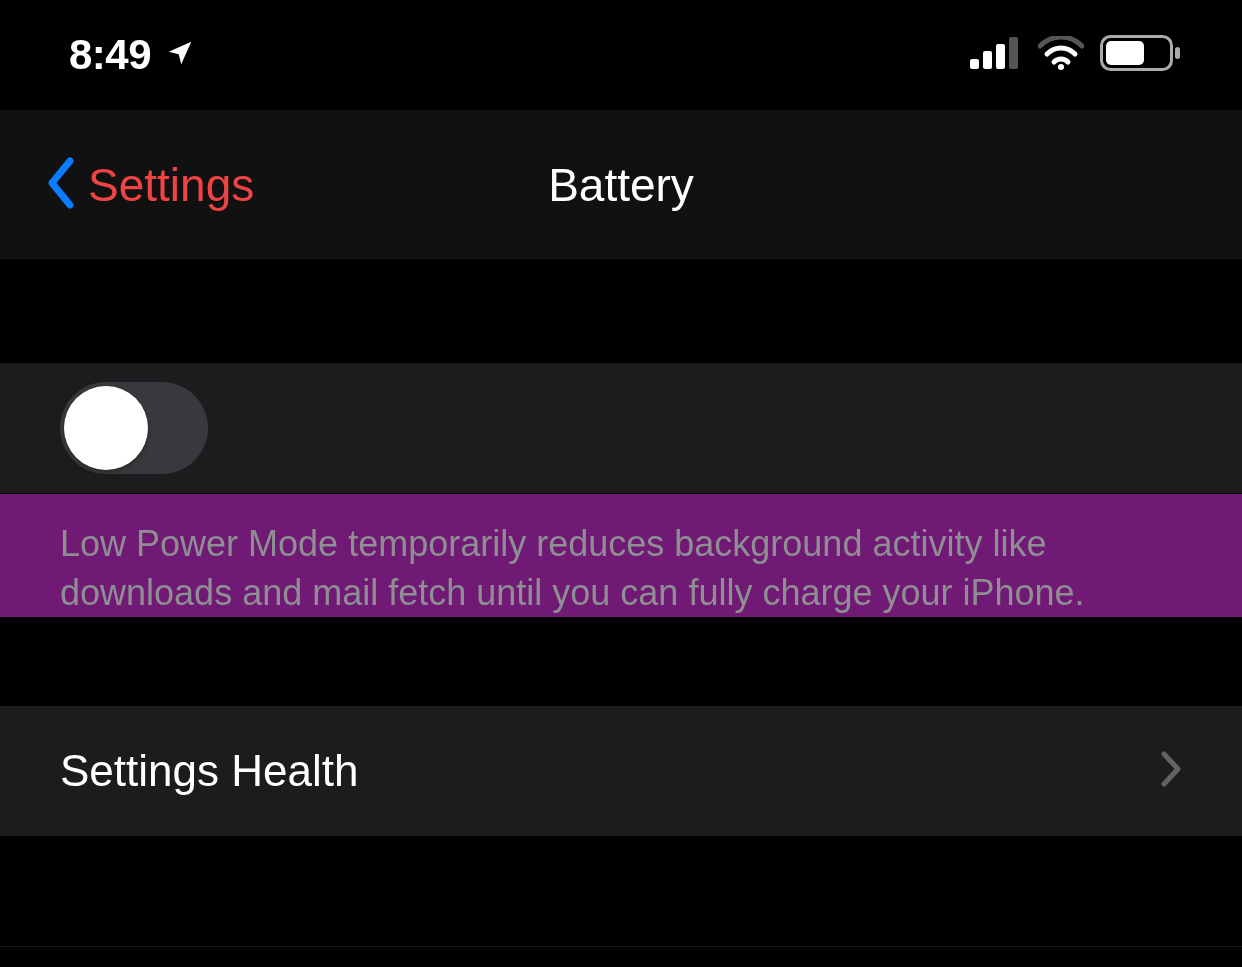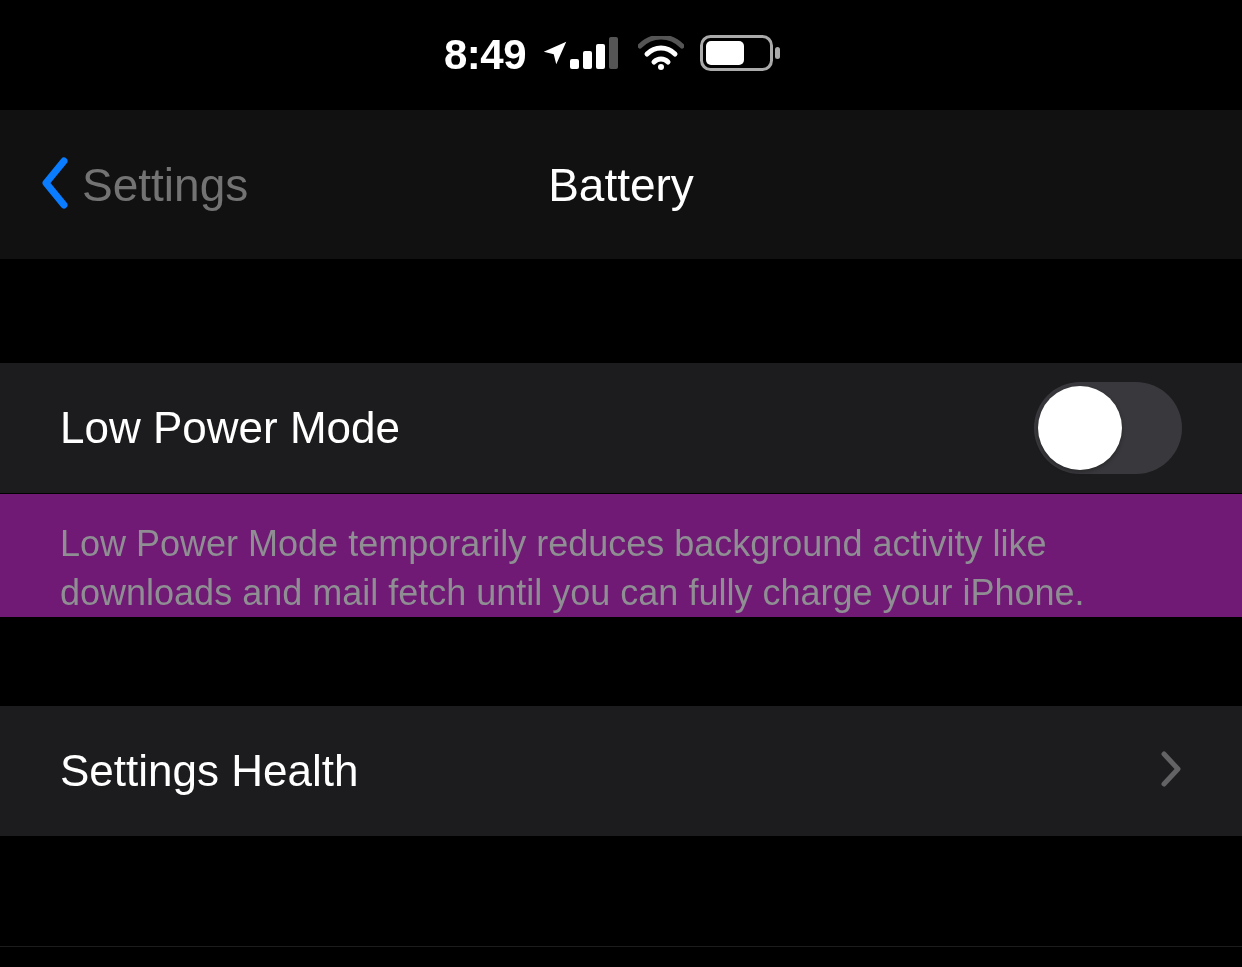--- a/index.html
+++ b/index.html
@@ -8,23 +8,23 @@
       height: 967px;
       background: #000;
       font-family: -apple-system, "SF Pro Display", "Helvetica Neue", Arial, sans-serif;
       color: #fff;
       overflow: hidden;
     }
     
     .status-bar {
       height: 110px;
       display: flex;
-      justify-content: center;
+      justify-content: space-between;
       align-items: center;
-      padding: 0 60px 0 44px;
+      padding: 0 60px 0 69px;
     }
     .status-left {
       display: flex;
       align-items: center;
       gap: 14px;
     }
     .status-time {
       font-size: 42px;
       font-weight: 600;
       letter-spacing: -0.5px;
@@ -38,24 +38,24 @@
     .nav-bar {
       position: relative;
       height: 150px;
       background: #111;
       display: flex;
       align-items: center;
       border-bottom: 1px solid #000;
     }
     .nav-back {
       position: absolute;
-      left: 38px;
+      left: 44px;
       display: flex;
       align-items: center;
-      color: #737373;
+      color: #ef4444;
       gap: 12px;
       cursor: pointer;
       justify-content: space-between;
     }
     .nav-back-label { font-size: 46px; font-weight: 400; }
     .nav-title {
       width: 100%;
       text-align: center;
       font-size: 46px;
       font-weight: 400;
@@ -154,21 +154,20 @@
           <path d="M26 4 L8 26 L26 48" stroke="#0a7cff" stroke-width="7" fill="none" stroke-linecap="round" stroke-linejoin="round"></path>
         </svg>
     </span>
     <span class="nav-back-label">Settings</span>
   </div>
   <div class="nav-title">Battery</div>
 </div>
 
 <div class="group-spacer-top"></div>
 <div class="cell">
-  <span class="cell-label">Low Power Mode</span>
   <div class="toggle">
     <div class="toggle-knob"></div>
   </div>
 </div>
 <div class="footer-text">Low Power Mode temporarily reduces background activity like downloads and mail fetch until you can fully charge your iPhone.</div>
 
 <div class="group-spacer-mid"></div>
 <div class="cell">
   <span class="cell-label">Settings Health</span>
   <span class="chevron-right">

